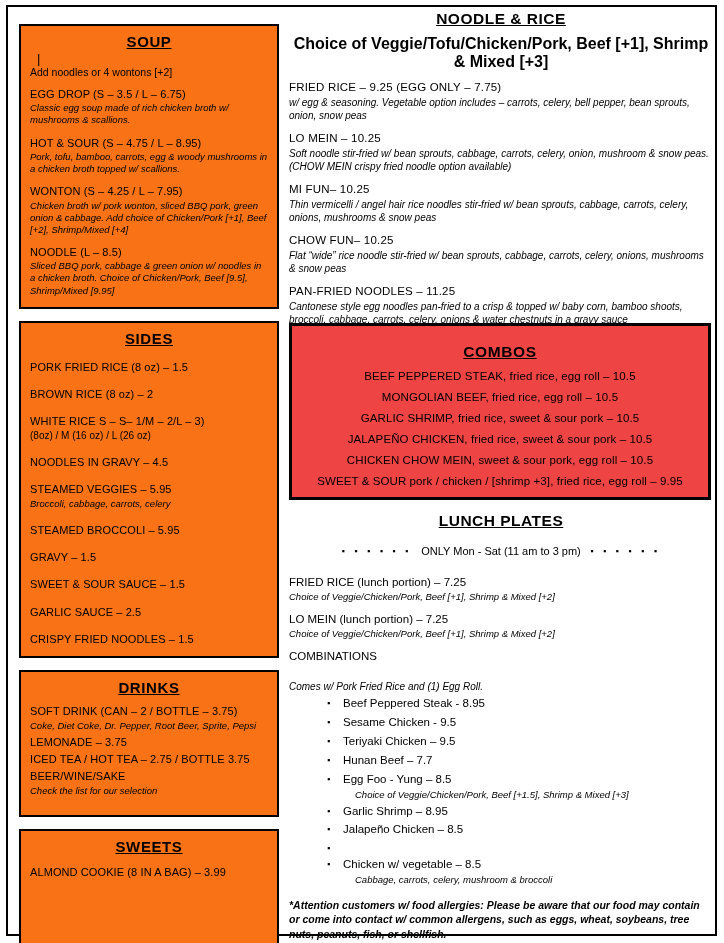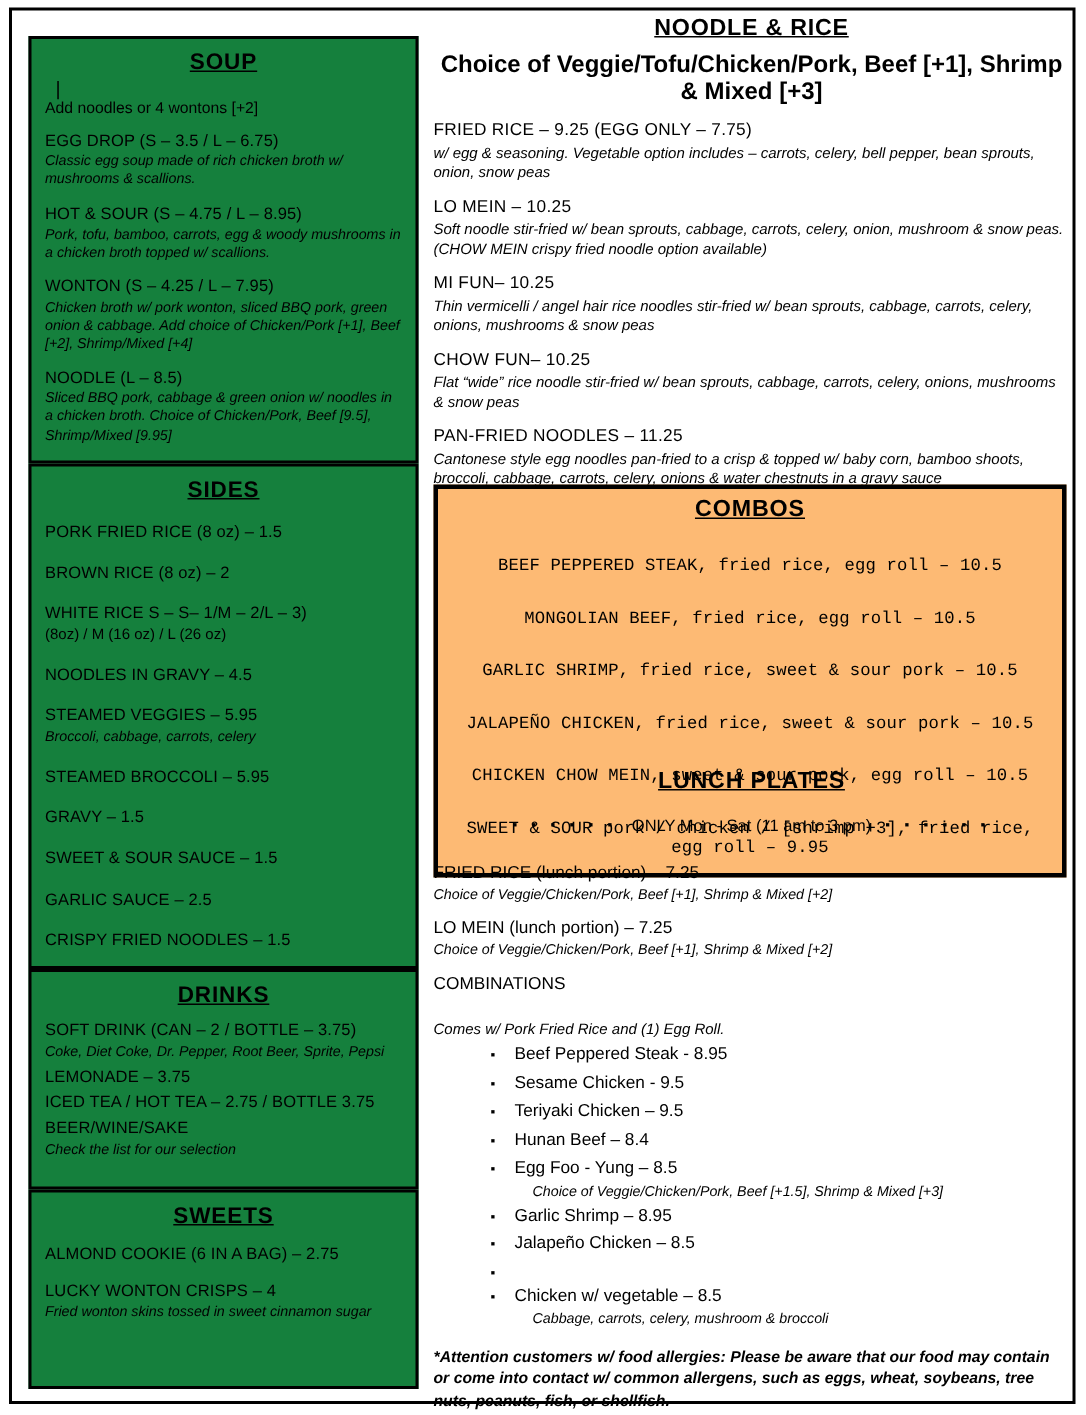--- a/index.html
+++ b/index.html
@@ -18,22 +18,23 @@
     border: 2px solid #000;
   }
 
   
   .col-left  { position: absolute; left: 19px;  top: 24px; width: 260px; }
   .col-right { position: absolute; left: 289px; top: 10px; width: 424px; height: 926px; }
 
   
   .menu-box {
     border: 2px solid #000;
-    background: #15803d;
+    background: #f97316;
     padding: 5px 9px 10px;
+    margin-bottom: 12px;
   }
   .box-title {
     margin: 0; text-align: center;
     font-size: 15px; font-weight: bold;
     text-decoration: underline; letter-spacing: .6px;
     padding-top: 2px;
   }
   .cursor-mark { font-size: 13px; margin: 1px 0 0 7px; height: 15px; line-height: 15px; }
   .soup-note { font-size: 10.5px; margin-top: 0; }
   .item { margin-top: 9px; }
@@ -56,25 +57,25 @@
     text-decoration: underline; letter-spacing: .5px;
   }
   .nr-section { position: absolute; top: 0; left: 0; right: 0; }
   .nr-subtitle { text-align: center; font-size: 16px; font-weight: bold; margin-top: 7px; }
   .nr-item { margin-top: 9px; }
   .nr-name { font-size: 11.5px; letter-spacing: .2px; line-height: 1.3; }
   .nr-desc { font-size: 10px; font-style: italic; line-height: 1.3; margin-top: 1px; }
 
   .combos-box {
     position: absolute; top: 313px; left: 0; right: 2px;
-    border: 3px solid #000; background: #fdba74;
-    padding: 3px 8px 10px; min-height: 174px;
+    border: 3px solid #000; background: #ef4444;
+    padding: 15px 8px 10px; min-height: 174px;
   }
   .combos-title { font-size: 15.5px; }
-  .combo-line { text-align: center; font-size: 11.5px; margin-top: 22px; letter-spacing: .1px; font-family: Liberation Mono, monospace; }
+  .combo-line { text-align: center; font-size: 11.5px; margin-top: 9px; letter-spacing: .1px; }
 
   .lunch-section { position: absolute; top: 502px; left: 0; right: 0; }
   .hours-line { text-align: center; margin-top: 11px; white-space: nowrap; }
   .hours-squares { font-size: 9px; letter-spacing: 3.5px; vertical-align: 1.5px; }
   .hours-text { font-size: 11px; margin: 0 5px; }
   .lunch-item { margin-top: 10px; }
   .lunch-item.first { margin-top: 16px; }
   .lunch-name { font-size: 11.5px; line-height: 1.3; }
   .lunch-desc { font-size: 9.5px; font-style: italic; margin-top: 1px; }
   .lunch-note { font-size: 10px; font-style: italic; margin-top: 17px; }
@@ -165,25 +166,21 @@
       </div>
       <div class="item">
         <div class="item-name">BEER/WINE/SAKE</div>
         <div class="item-desc">Check the list for our selection</div>
       </div>
     </section>
 
     <section class="menu-box sweets">
       <h2 class="box-title">SWEETS</h2>
       <div class="item">
-        <div class="item-name">ALMOND COOKIE (6 IN A BAG) – 2.75</div>
-      </div>
-      <div class="item">
-        <div class="item-name">LUCKY WONTON CRISPS – 4</div>
-        <div class="item-desc">Fried wonton skins tossed in sweet cinnamon sugar</div>
+        <div class="item-name">ALMOND COOKIE (8 IN A BAG) – 3.99</div>
       </div>
     </section>
 
   </div>
 
   <div class="col-right">
 
     <section class="nr-section">
       <h2 class="sec-title">NOODLE &amp; RICE</h2>
       <div class="nr-subtitle">Choice of Veggie/Tofu/Chicken/Pork, Beef [+1], Shrimp &amp; Mixed [+3]</div>
@@ -249,21 +246,21 @@
         <div class="bullet-row">
           <span class="bullet">▪</span>
           <span class="bullet-text">Sesame Chicken - 9.5</span>
         </div>
         <div class="bullet-row">
           <span class="bullet">▪</span>
           <span class="bullet-text">Teriyaki Chicken – 9.5</span>
         </div>
         <div class="bullet-row">
           <span class="bullet">▪</span>
-          <span class="bullet-text">Hunan Beef – 8.4</span>
+          <span class="bullet-text">Hunan Beef – 7.7</span>
         </div>
         <div class="bullet-row">
           <span class="bullet">▪</span>
           <span class="bullet-text">Egg Foo - Yung – 8.5</span>
         </div>
         <div class="bullet-sub">Choice of Veggie/Chicken/Pork, Beef [+1.5], Shrimp &amp; Mixed [+3]</div>
         <div class="bullet-row">
           <span class="bullet">▪</span>
           <span class="bullet-text">Garlic Shrimp – 8.95</span>
         </div>

